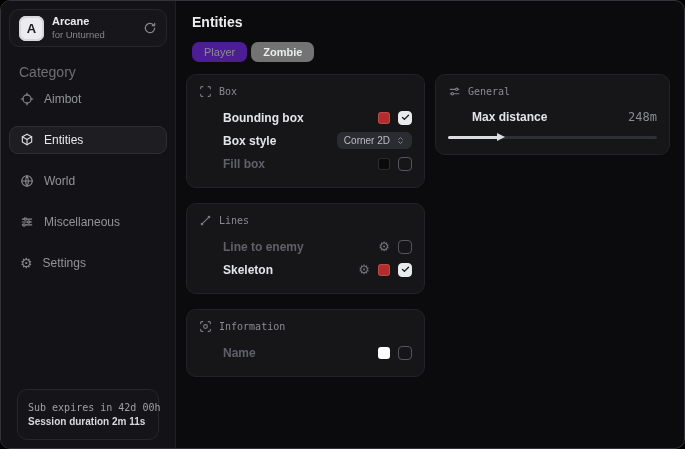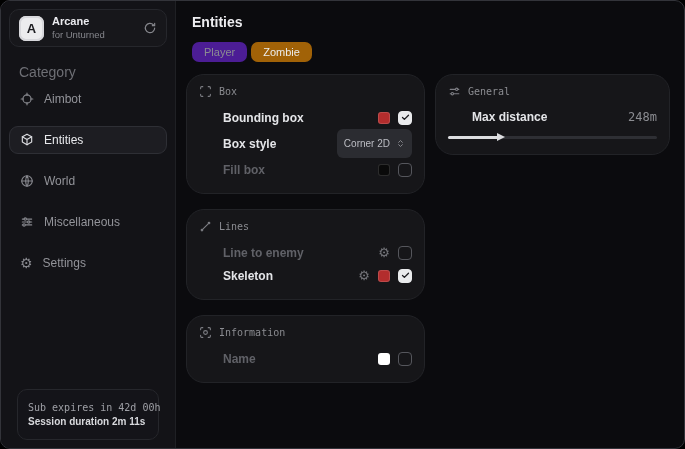--- a/index.html
+++ b/index.html
@@ -69,26 +69,26 @@
   }
   .session-duration { font-size: 10px; font-weight: 700; color: #d8d9dd; }
   
   .main { flex: 1; padding: 13px 14px 12px 10px; overflow: hidden; }
   .page-title { font-size: 14px; font-weight: 700; color: #ededf0; margin-left: 6px; }
   .tabs { display: flex; gap: 4px; margin: 12px 0 0 6px; }
   .tab {
     padding: 4px 12px; border-radius: 7px;
     font-size: 11px; color: #8b8c92; background: #4c1d95; cursor: pointer;
   }
-  .tab.active { background: #a16207; color: #eceded; font-weight: 400; }
+  .tab.active { background: #737373; color: #eceded; font-weight: 700; }
   .columns { display: flex; gap: 10px; margin-top: 12px; align-items: flex-start; }
   .col-left { width: 239px; flex: 0 0 239px; display: flex; flex-direction: column; gap: 15px; }
   .col-right { flex: 1; }
   .card {
-    background: #161619; border: 1px solid #222327; border-radius: 18px;
+    background: #161619; border: 1px solid #222327; border-radius: 10px;
     padding: 10px 12px 12px;
   }
   .card-header {
     display: flex; align-items: center; gap: 7px;
     color: #8b8c91; margin-bottom: 8px;
     font-family: "DejaVu Sans Mono", monospace; font-size: 10px;
   }
   .card-header .hdr-icon { display: flex; color: #7d7e84; }
   .row {
     display: flex; align-items: center; justify-content: space-between;
@@ -105,21 +105,21 @@
     width: 14px; height: 14px; border-radius: 4px;
     border: 1px solid #55565c; cursor: pointer;
     display: flex; align-items: center; justify-content: center;
   }
   .checkbox svg { display: none; }
   .checkbox.checked { background: #e9eaec; border-color: #e9eaec; }
   .checkbox.checked svg { display: block; }
   .select {
     display: flex; align-items: center; gap: 6px;
     background: #2b2c31; border-radius: 6px;
-    padding: 9px 7px; font-size: 10px; color: #bcbdc3; cursor: pointer;
+    padding: 3px 7px; font-size: 10px; color: #bcbdc3; cursor: pointer;
   }
   .select .chev { display: flex; color: #8b8c91; }
   .gear-btn { color: #737479; font-size: 13px; line-height: 1; cursor: pointer; }
   
   .gen-row { display: flex; justify-content: space-between; align-items: center; min-height: 22px; }
   .gen-value { font-family: "DejaVu Sans Mono", monospace; font-size: 12px; color: #8b8c91; }
   .slider { position: relative; height: 10px; margin-top: 4px; cursor: pointer; }
   .slider-track {
     position: absolute; left: 0; right: 0; top: 3.5px; height: 3px;
     background: #2e2f34; border-radius: 2px;

